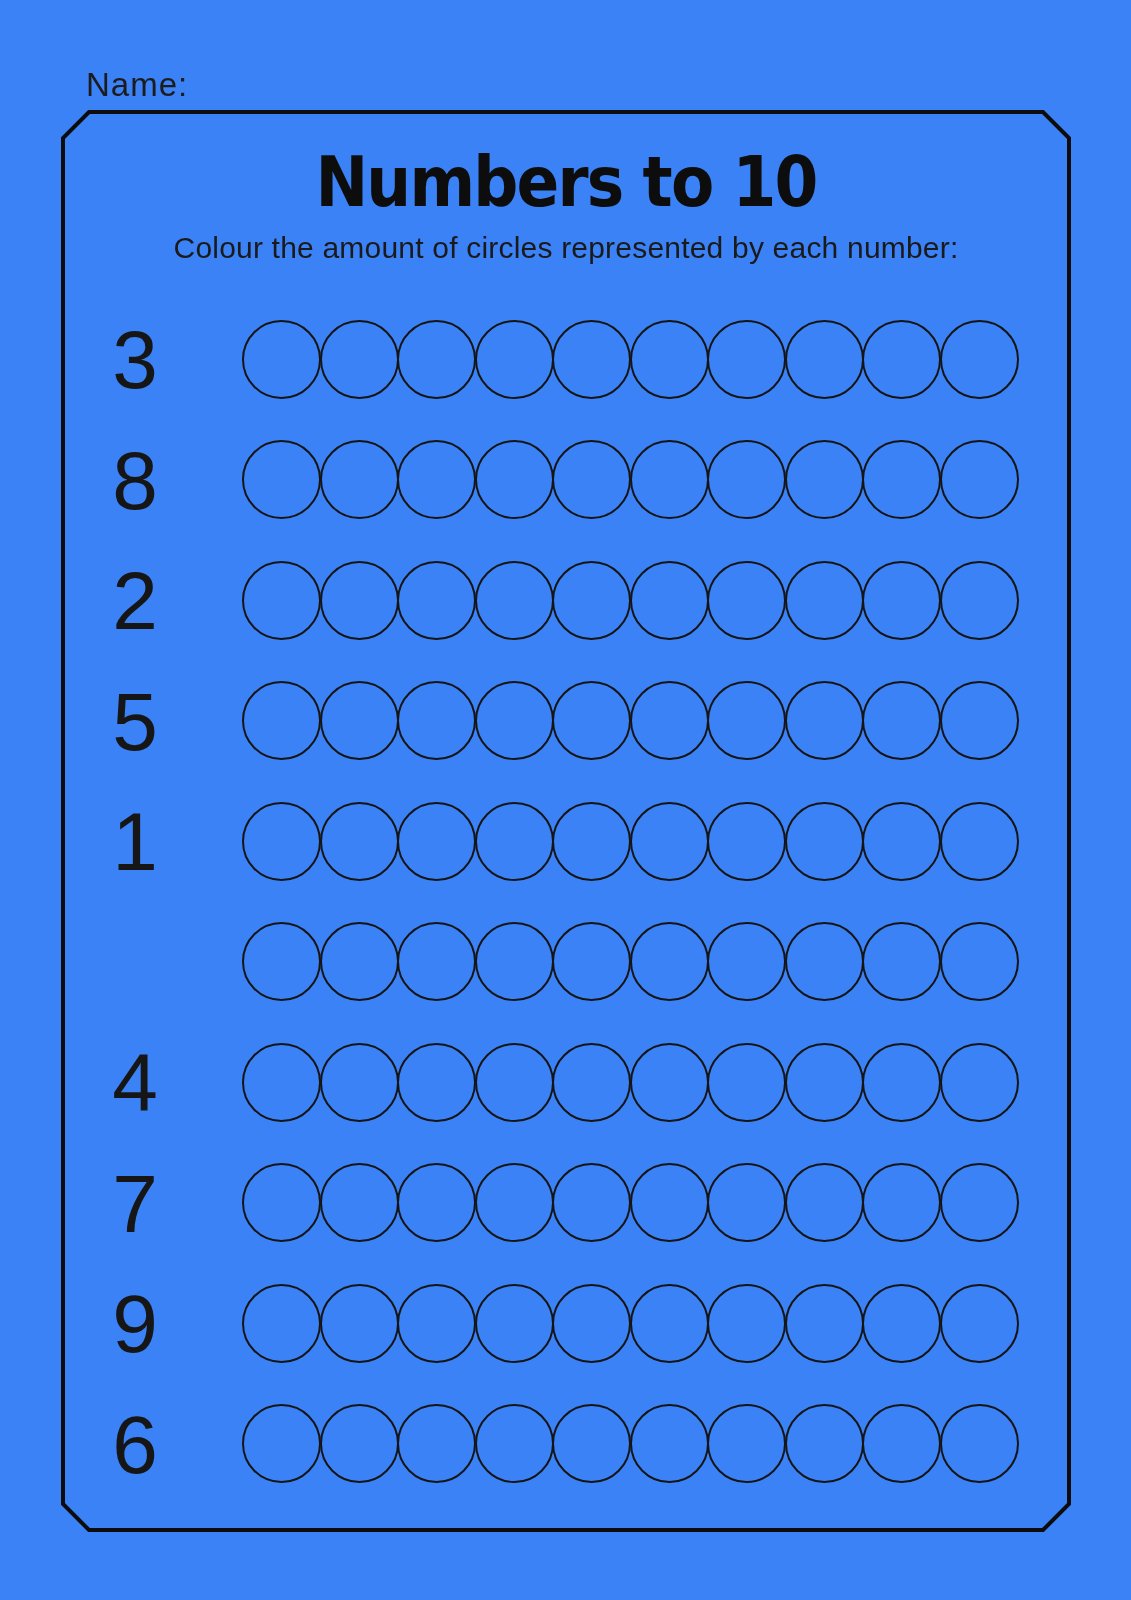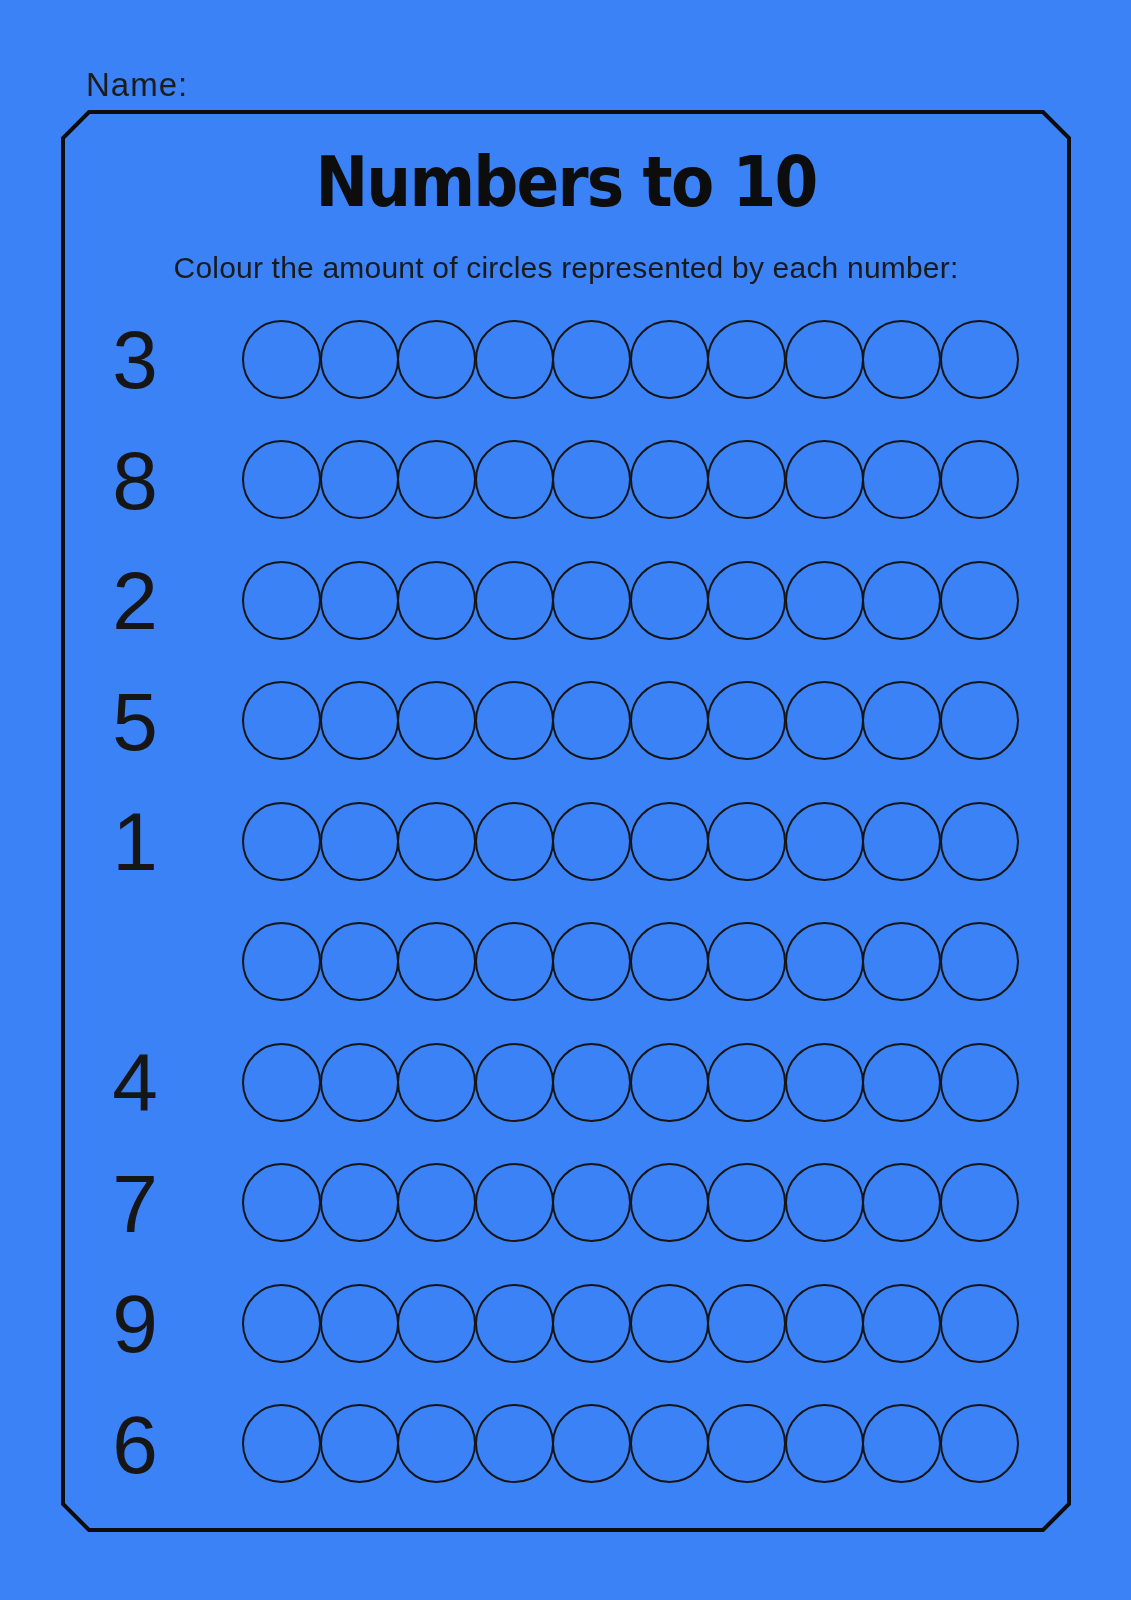--- a/index.html
+++ b/index.html
@@ -43,21 +43,21 @@
     font-weight: 800;
     letter-spacing: -2px;
     line-height: 84px;
     color: #0d0d0d;
     transform: scaleX(0.9);
     transform-origin: 50% 50%;
   }
   .subtitle {
     position: absolute;
     left: 63px;
-    top: 248px;
+    top: 228px;
     width: 1006px;
     margin: 0;
     text-align: center;
     font-size: 30px;
     letter-spacing: 0.2px;
     line-height: 40px;
     color: #1a1a1a;
   }
   .rows {
     position: absolute;

